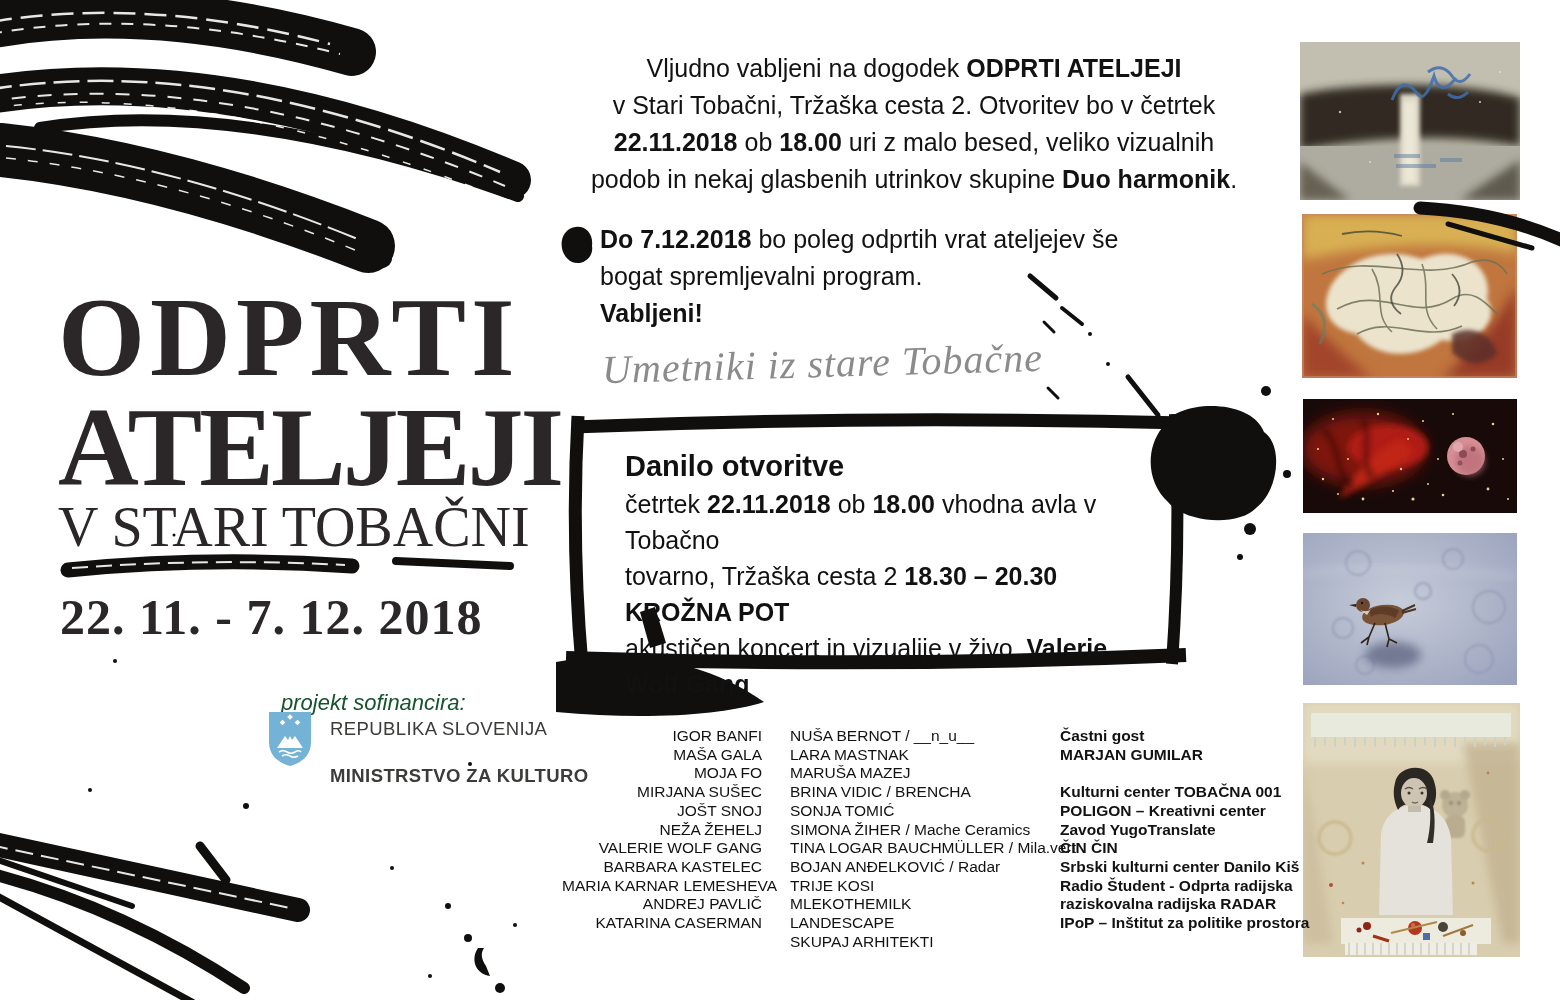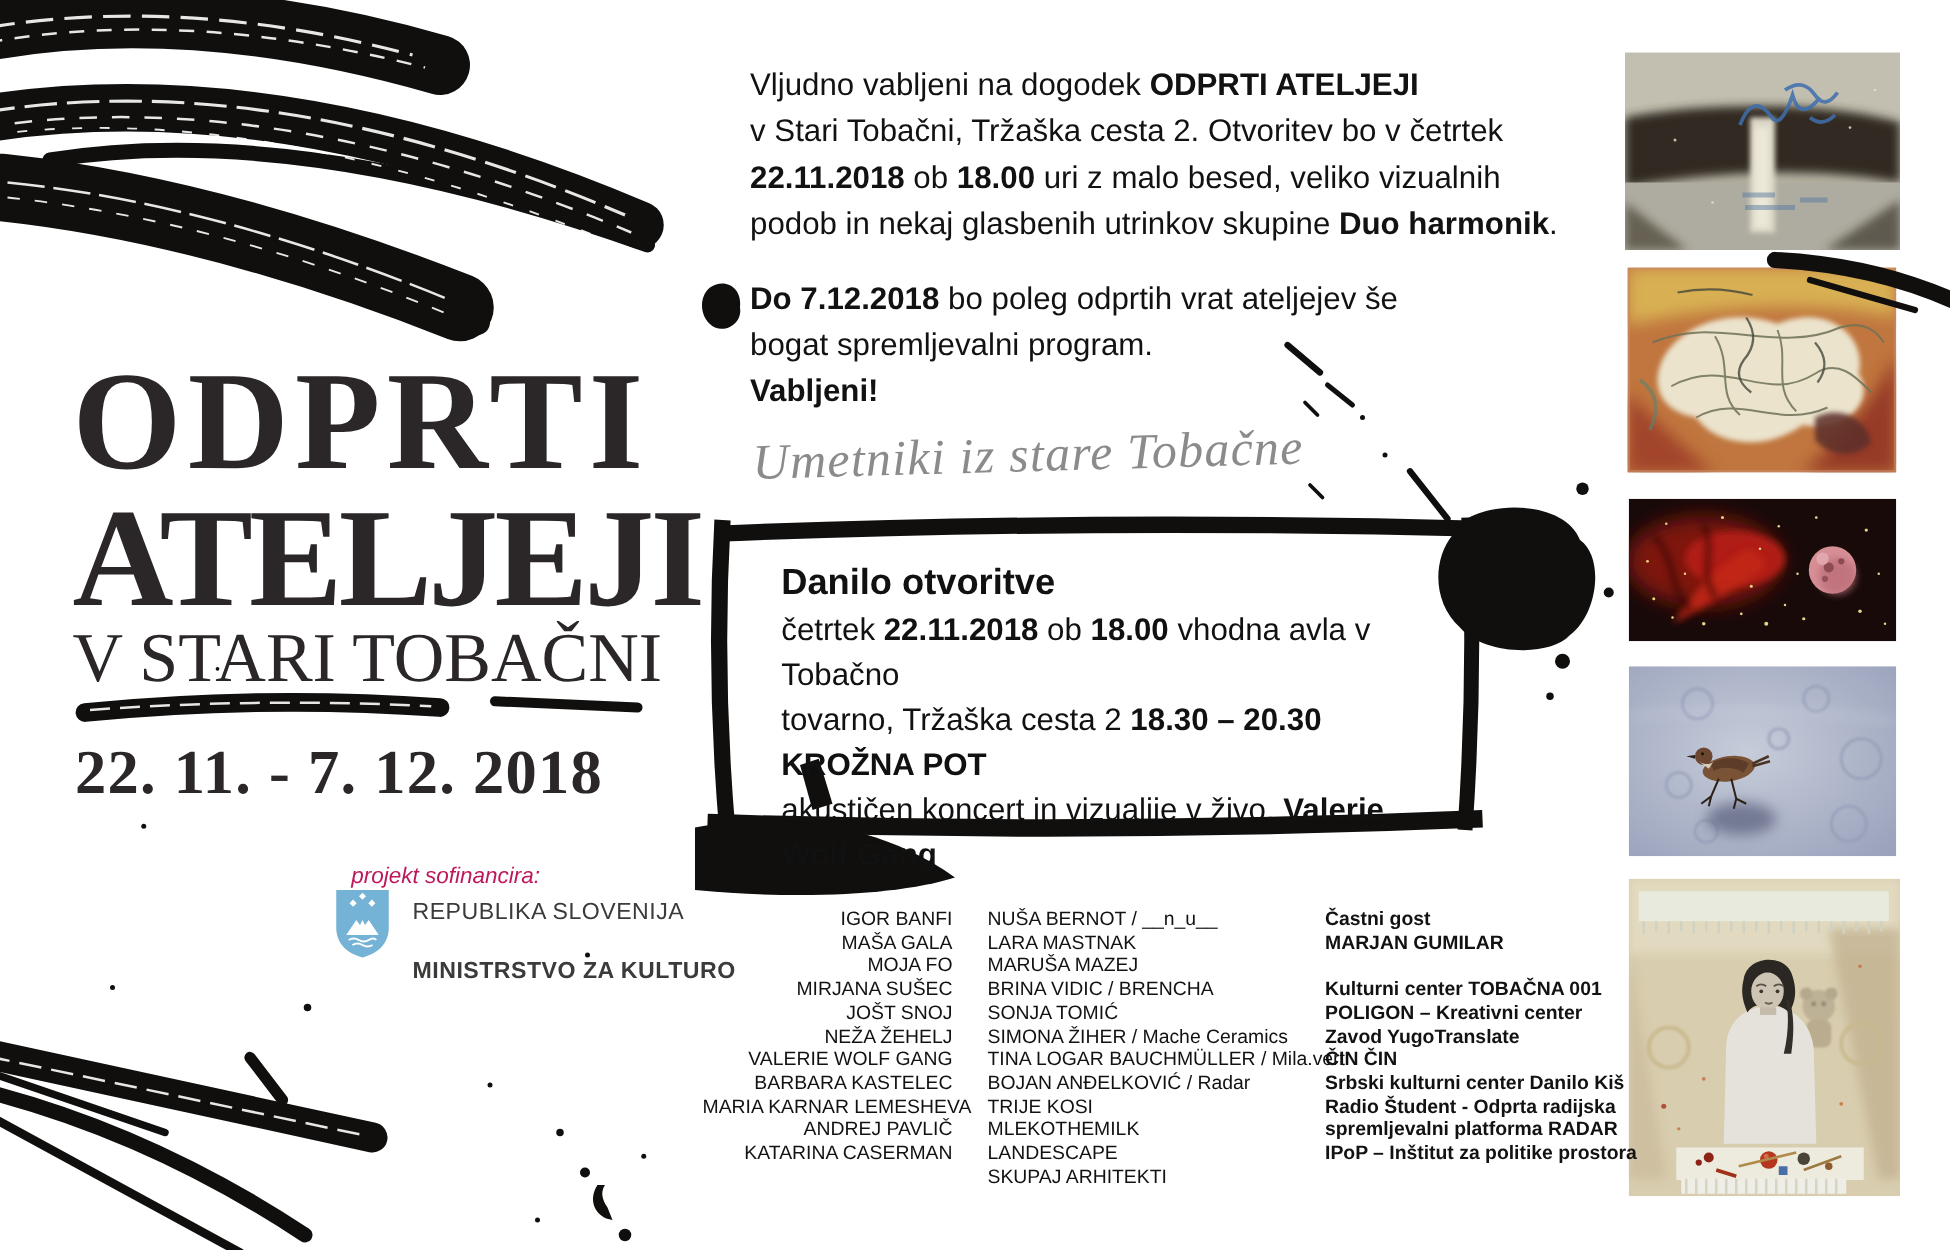--- a/index.html
+++ b/index.html
@@ -8,30 +8,30 @@
   .abs{position:absolute;}.z2{z-index:2}.z3{z-index:3}
   
   .display{font-family:"Liberation Serif",serif;color:var(--title_color,#2b2728);font-weight:700;line-height:1;}
   #title-line1{left:58px;top:281px;font-size:112px;letter-spacing:5px;}
   #title-line2{left:58px;top:391px;font-size:112px;letter-spacing:-3px;}
   #title-line3{left:58px;top:499px;font-size:56px;font-weight:400;letter-spacing:0px;}
   #title-dates{left:60px;top:592px;font-size:50px;letter-spacing:1px;}
   
   .para{font-size:25px;line-height:37px;color:#121212;}
   .para .b,.b{font-weight:700;}
-  #intro{left:600px;top:50px;width:660px;}
+  #intro{left:584px;top:50px;width:660px;text-align:center;}
   #invite2{left:600px;top:221px;width:640px;}
   #handwriting{left:602px;top:340px;font-family:"Liberation Serif",serif;font-style:italic;
      font-size:40px;color:var(--hand_color,#8b8b8b);letter-spacing:1px;transform:rotate(-1.6deg);}
   
   #program{left:625px;top:446px;width:540px;}
   #program-title{font-size:29px;font-weight:700;line-height:40px;}
   #program-lines{font-size:25px;line-height:36px;}
   
-  #funding-label{left:281px;top:690px;font-size:18px;font-style:italic;color:#be185d;}
+  #funding-label{left:281px;top:690px;font-size:22px;font-style:italic;color:#14532d;}
   #coat{left:267px;top:710px;}
   #ministry{left:330px;top:717px;font-size:18.5px;line-height:23px;color:#3b3b3a;letter-spacing:.4px;}
   #ministry .l2{font-weight:700;margin-top:24px;}
   
   .col{font-size:15.5px;line-height:18.7px;color:#121212;top:727px;}
   .col .li{min-height:18.7px;white-space:nowrap;}
   #col1{left:562px;width:200px;text-align:right;}
   #col2{left:790px;width:275px;}
   #col3{left:1060px;width:285px;font-weight:bold;}
   
@@ -417,17 +417,17 @@
   <div class="abs z3 col" id="col3">
       <div class="li">Častni gost</div>
       <div class="li">MARJAN GUMILAR</div>
       <div class="li"></div>
       <div class="li">Kulturni center TOBAČNA 001</div>
       <div class="li">POLIGON – Kreativni center</div>
       <div class="li">Zavod YugoTranslate</div>
       <div class="li">ČIN ČIN</div>
       <div class="li">Srbski kulturni center Danilo Kiš</div>
       <div class="li">Radio Študent - Odprta radijska</div>
-      <div class="li">spremljevalni platforma RADAR</div>
+      <div class="li">raziskovalna radijska RADAR</div>
       <div class="li">IPoP – Inštitut za politike prostora</div>
     </div>
 
 </div>
 
 </body></html>

